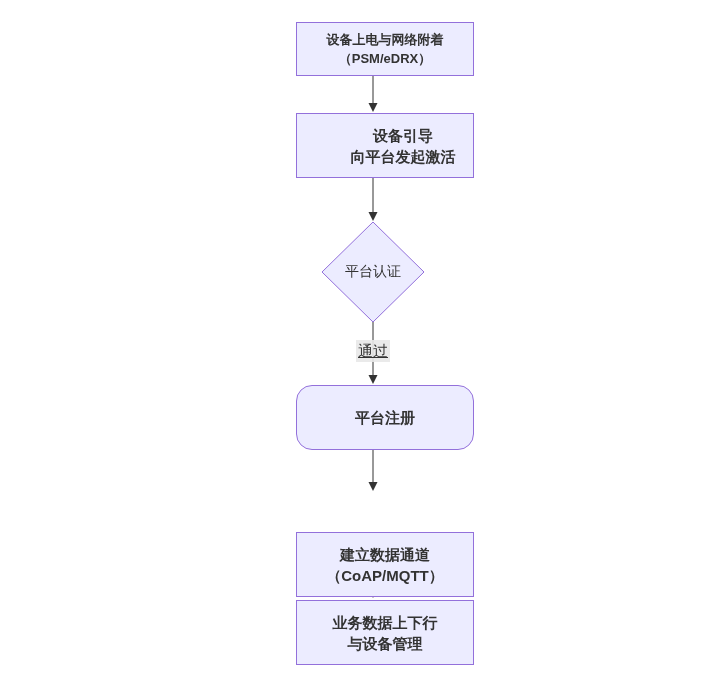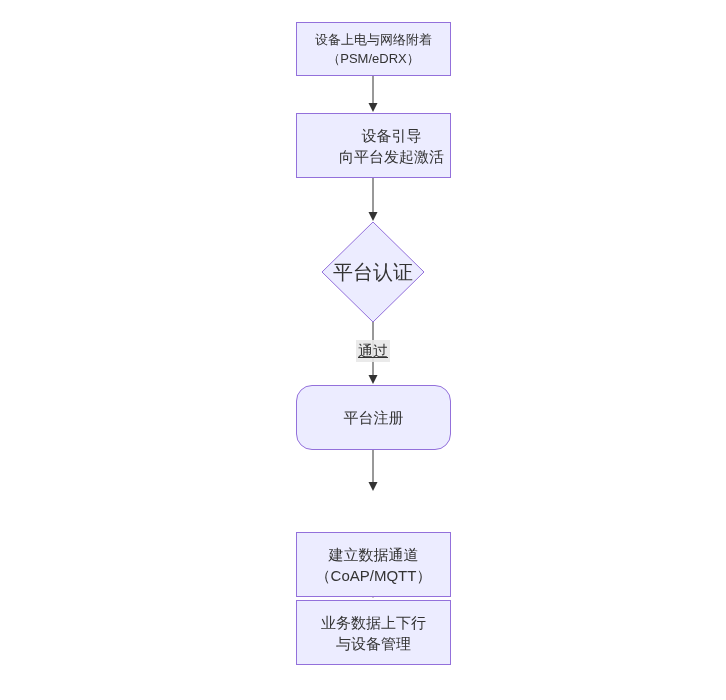--- a/index.html
+++ b/index.html
@@ -14,49 +14,50 @@
   }
   svg.connectors {
     position: absolute;
     left: 0; top: 0;
     width: 726px; height: 700px;
     pointer-events: none;
   }
   .node.rect {
     position: absolute;
     box-sizing: border-box;
-    width: 155px;
+    width: 178px;
     background: #ececff;
     border: 1px solid #9370db;
     display: flex;
     flex-direction: column;
     align-items: center;
     justify-content: center;
     text-align: center;
+    font-weight: bold;
   }
   .node .line {
     font-size: 15px;
     line-height: 21px;
     white-space: nowrap;
   }
   .node.small .line {
     font-size: 13px;
     line-height: 19px;
   }
   #nodeA { left: 296px; top: 22px;  height: 54px; }
   #nodeB { left: 296px; top: 113px; height: 65px; padding-left: 36px; }
   #nodeD { left: 296px; top: 385px; height: 65px; border-radius: 16px; }
   #nodeE { left: 296px; top: 520px; height: 65px; margin-top: 12px; }
   #nodeF { left: 296px; top: 600px; height: 65px; }
   .diamond-label {
     position: absolute;
     left: 373px;
     top: 272px;
     transform: translate(-50%, -50%);
-    font-size: 20px;
+    font-size: 14px;
     white-space: nowrap;
   }
   .edge-label {
     position: absolute;
     left: 373px;
     top: 351px;
     transform: translate(-50%, -50%);
     background: rgba(232,232,232,0.9);
     padding: 1px 2px;
     font-size: 15px;

